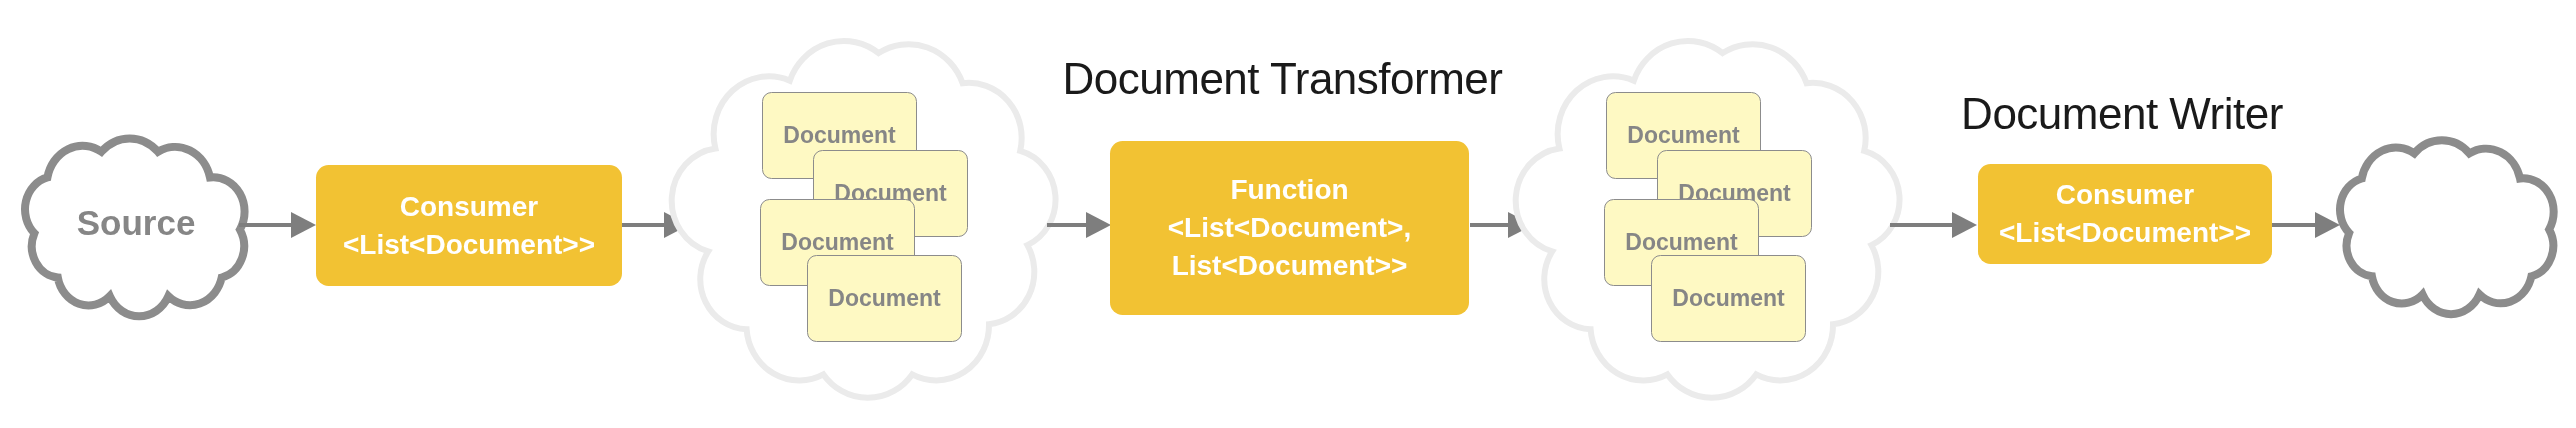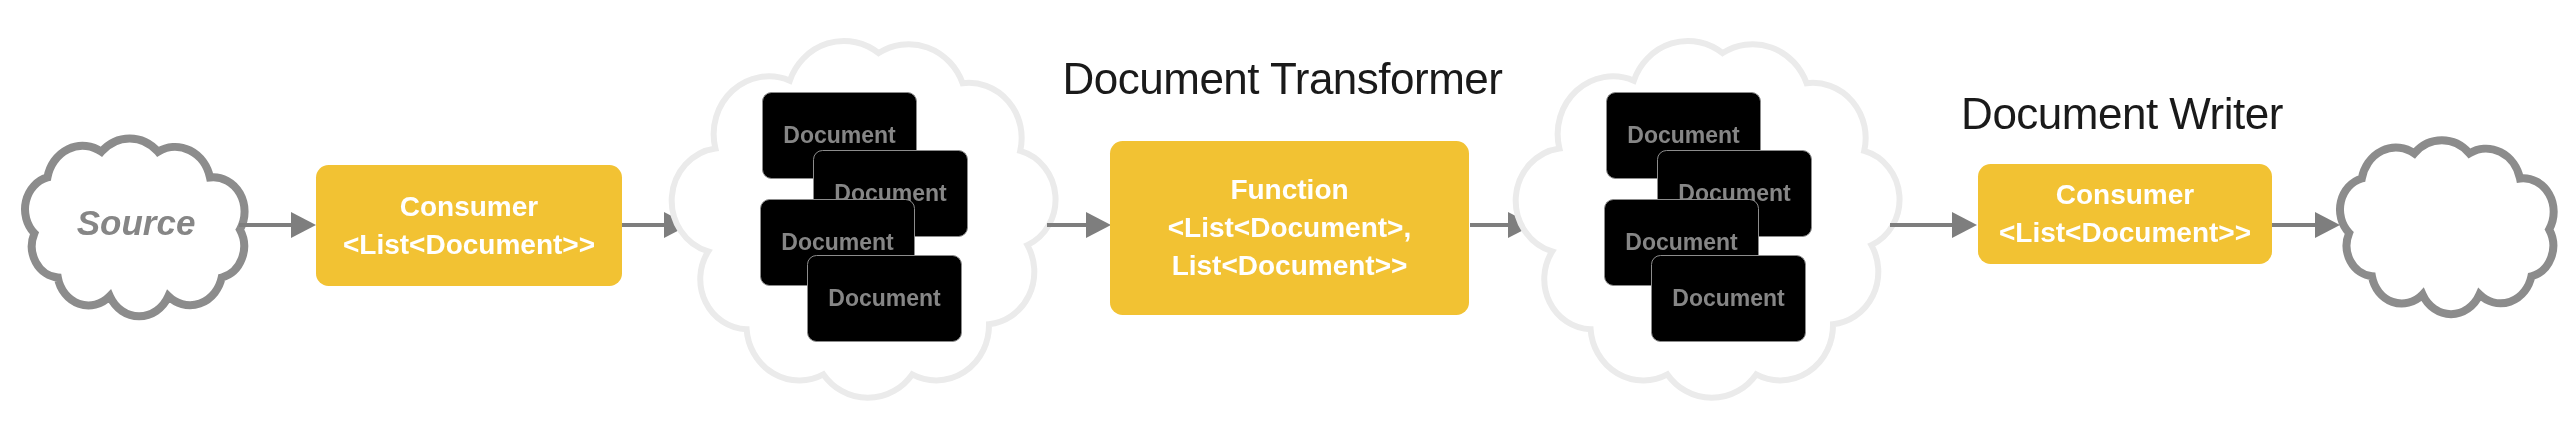--- a/index.html
+++ b/index.html
@@ -26,21 +26,20 @@
   }
   .cloud-label {
     position: absolute;
     display: flex;
     align-items: center;
     justify-content: center;
     font-size: 35px;
     font-weight: bold;
     color: var(--gray-label, #8C8C8C);
     letter-spacing: 0px;
-    font-style: italic;
   }
 
   
   .stage-title {
     position: absolute;
     text-align: center;
     font-size: 44px;
     font-weight: 400;
     color: var(--title-color, #1A1A1A);
     letter-spacing: -0.5px;
@@ -84,21 +83,21 @@
     border-top: 13.7px solid transparent;
     border-bottom: 13.7px solid transparent;
     border-left: 25px solid var(--arrow-gray, #7E7E7E);
   }
 
   
   .doc-box {
     position: absolute;
     width: 153px;
     height: 85px;
-    background: #000000;
+    background: #fef9c3;
     border: 1.6px solid var(--gray-stroke, #8C8C8C);
     border-radius: 9.5px;
     display: flex;
     align-items: center;
     justify-content: center;
     font-size: 23px;
     font-weight: bold;
     color: var(--gray-label, #8C8C8C);
   }
 </style>

